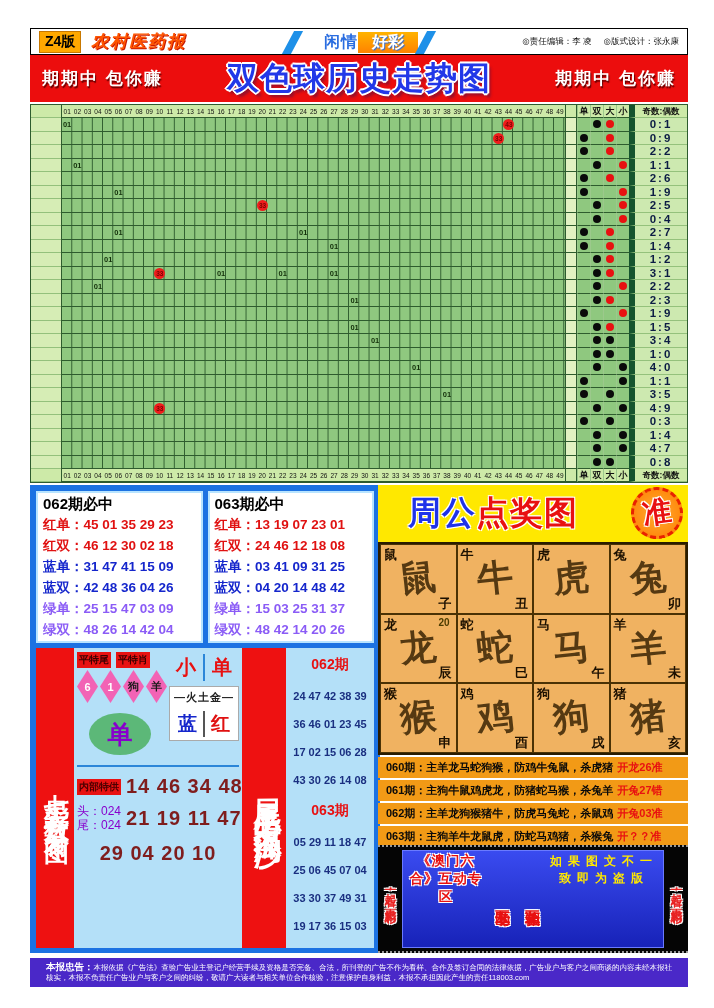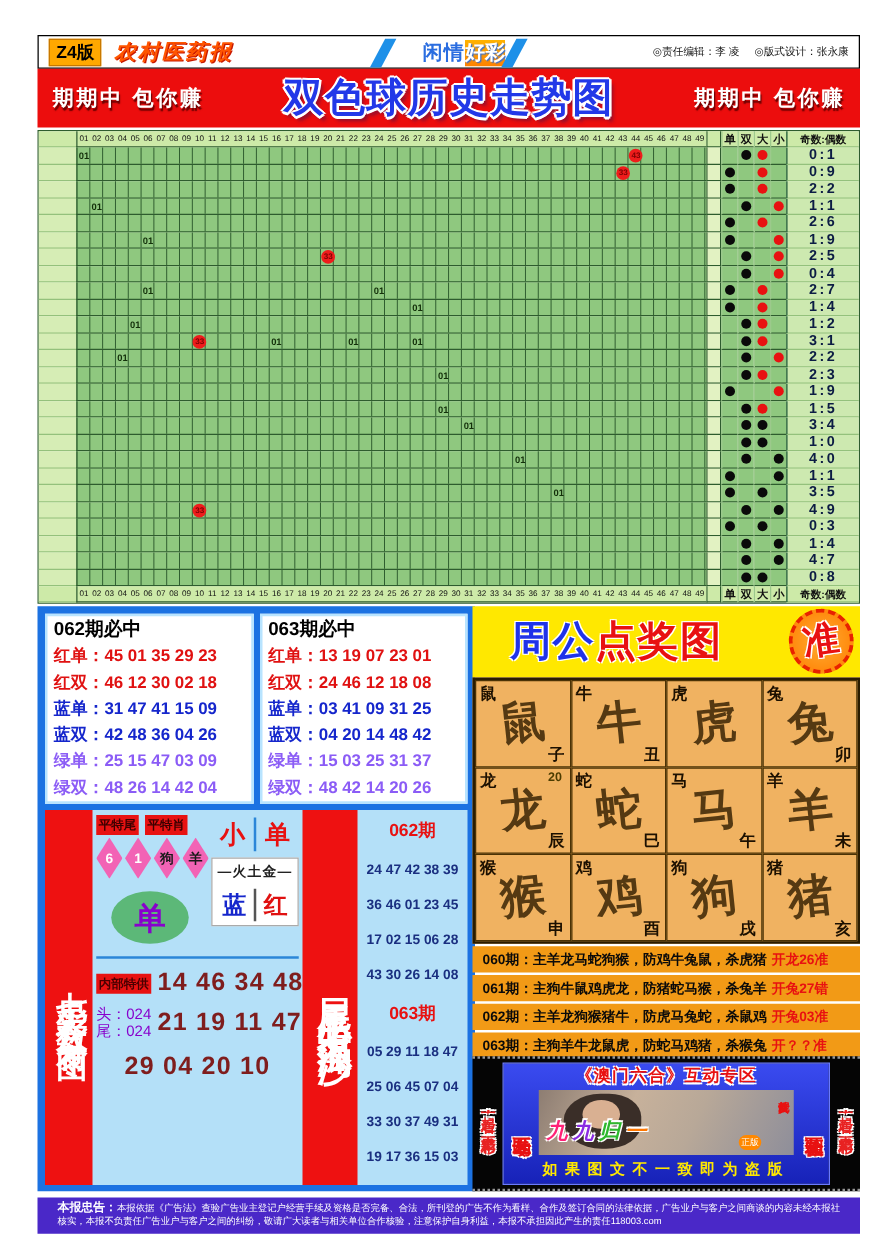--- a/index.html
+++ b/index.html
@@ -6,41 +6,41 @@
   html,body { width:714px; height:1008px; background:#ffffff; font-family:"Liberation Sans","DejaVu Sans",sans-serif; }
   .page { position:absolute; left:30px; top:28px; width:658px; height:960px; background:#fff; }
 
   
   .masthead { position:absolute; left:0; top:0; width:658px; height:27px; border:1px solid #000; background:#fff; display:flex; align-items:center; }
   .edition-box { margin-left:8px; background:#ffa800; color:#000000; font-weight:bold; font-size:14px; padding:1px 5px; border:1px solid #c87800; }
   .paper-name { margin-left:10px; font-family:"Liberation Serif","DejaVu Serif",serif; font-style:italic; font-weight:bold; font-size:17px; color:#ff5500; text-shadow:1px 1px 0 #c81800; letter-spacing:2px; }
   .masthead-center { position:absolute; left:50%; top:2px; transform:translateX(-50%); display:flex; align-items:center; height:22px; }
   .m-stripe { width:9px; height:23px; background:#1e90e8; transform:skewX(-28deg); margin:0 3px; }
   .m-xianqing { font-size:16px; font-weight:bold; color:#2a6de0; letter-spacing:1px; text-shadow:1px 1px 0 #fff,-1px -1px 0 #fff;padding-left:24px; }
-  .m-haocai { font-size:16px; font-weight:bold; color:#fff; background:linear-gradient(#ffb300,#ff8200); padding:0 0; text-shadow:1px 1px 1px #2a6de0; }
+  .m-haocai { font-size:16px; font-weight:bold; color:#fff; background:linear-gradient(#ffb300,#ff8200); padding:0 14px; text-shadow:1px 1px 1px #2a6de0; }
   .credits { margin-left:auto; margin-right:8px; font-size:8.5px; color:#111; display:flex; gap:12px; white-space:nowrap; }
 
   
   .banner { position:absolute; left:0; top:27px; width:658px; height:47px; background:#ec0d0d; display:flex; align-items:center; justify-content:space-between; padding:0 12px; }
   .banner-side { color:#fff; font-weight:bold; font-size:17px; letter-spacing:2px; text-shadow:1px 2px 1px #6a0000; }
   .banner-title { font-weight:bold; font-size:32px; letter-spacing:1px; color:#2238e8;
     text-shadow:2px 0 0 #fff,-2px 0 0 #fff,0 2px 0 #fff,0 -2px 0 #fff,1px 1px 0 #fff,-1px -1px 0 #fff,1px -1px 0 #fff,-1px 1px 0 #fff,3px 4px 3px rgba(20,20,90,.45); }
 
   
   .grid { position:absolute; left:0; top:76px; width:658px; border:1px solid #2e5c2e; }
   .g-row { display:flex; height:13.5px; }
   .g-row.g-head { height:13px; }
   .g-row > div { border-bottom:1px solid #2e5c2e; }
   .g-label { width:30px; background:#d6edb5; border-bottom:1px solid #94c17c !important; }
   .g-nums { flex:1; position:relative; background-color:#8fc87f;
     background-image:linear-gradient(90deg,transparent calc(100% - 1px),#2e5c2e calc(100% - 1px));
     background-size:calc(100%/49) 100%; border-left:1px solid #2e5c2e; }
   .g-gap { width:12px; background:#e2f2c2; border-left:1px solid #2e5c2e; border-right:1px solid #2e5c2e; }
   .g-dot { width:13px; background:#8fc87f; border-left:1px solid #9cc98c; display:flex; align-items:center; justify-content:center; }
-  .g-ratio { width:58px; background:#cde9b0; border-left:1px solid #14532d; border-bottom:1px solid #94c17c !important;
+  .g-ratio { width:58px; background:#cde9b0; border-left:6px solid #14532d; border-bottom:1px solid #94c17c !important;
     text-align:center; font-weight:bold; font-size:11.5px; line-height:12.5px; color:#0c1c44; letter-spacing:2px; }
   .g-head .g-label, .g-head .g-gap { background:#cdeaa8; }
   .g-head .g-nums { background:#cdeaa8; background-image:none; display:flex; }
   .g-head .g-nums span { flex:1; font-size:6.5px; line-height:13px; text-align:center; color:#111; overflow:hidden; }
   .g-head .g-dot { background:#cdeaa8; font-weight:bold; font-size:9px; color:#111; }
   .g-head .g-ratio { background:#cdeaa8; font-size:8.5px; letter-spacing:0; line-height:12px; color:#111; }
   .dot { width:8px; height:8px; border-radius:50%; }
   .dot-black { background:#0a0a0a; }
   .dot-red { background:#e81111; }
   .mark { position:absolute; top:0; width:calc(100%/49); height:100%; font-size:7.5px; font-weight:bold; color:#13300a; text-align:center; line-height:13px; }
@@ -98,21 +98,21 @@
   .z-art { position:absolute; inset:0; display:flex; align-items:center; justify-content:center; font-size:36px; color:#3a2505; font-family:"Liberation Serif","DejaVu Serif",serif; font-weight:bold; opacity:.85; transform:rotate(-6deg); }
   .z-animal-label { position:absolute; top:1px; left:3px; font-size:13px; font-weight:bold; color:#1c1000; font-family:"Liberation Serif","DejaVu Serif",serif; }
   .z-branch { position:absolute; bottom:0; right:4px; font-size:13px; font-weight:bold; color:#1c1000; font-family:"Liberation Serif","DejaVu Serif",serif; }
   .z-note { position:absolute; top:2px; right:6px; font-size:10px; font-weight:bold; color:#4c3c00; }
   .periods { position:absolute; left:0; top:272px; width:310px; }
   .period-line { background:#f29a16; margin-bottom:2px; padding:3px 2px 3px 8px; font-size:11px; font-weight:bold; color:#0a0a0a; white-space:nowrap; }
   .period-result { color:#e81111; margin-left:4px; }
   .iz { position:absolute; left:0; top:360px; width:310px; height:108px; background:#050505; border-top:2px dotted #999; border-bottom:2px dotted #999; display:flex; }
   .iz-side { width:24px; display:flex; align-items:center; justify-content:center; }
   .iz-side span { writing-mode:vertical-rl; text-orientation:upright; color:#e82222; font-size:12px; font-weight:bold; letter-spacing:1px; }
-  .iz-main { flex:1; margin:3px 0; background:linear-gradient(#3a4bf0,#1722b8); border:1px solid #6a7aff; display:flex; flex-direction:column; }
+  .iz-main { flex:1; margin:3px 0; background:linear-gradient(#3a4bf0,#1722b8); border:1px solid #6a7aff; display:flex; flex-direction:row; }
   .iz-title { text-align:center; font-size:13.5px; font-weight:bold; color:#e81111; padding:1px 0; letter-spacing:1px; }
   .iz-body { flex:1; display:flex; }
   .iz-vert { width:26px; display:flex; align-items:center; justify-content:center; }
   .iz-vert span { writing-mode:vertical-rl; text-orientation:upright; color:#e81111; font-size:15px; font-weight:bold; }
   .photo { flex:1; margin:1px 2px; position:relative; background:linear-gradient(115deg,#8d7d72 0%,#c7b19b 35%,#b8a898 60%,#8e8e9a 100%); overflow:hidden; }
   .photo-hair { position:absolute; left:10%; top:6%; width:30%; height:84%; background:#3a2e28; border-radius:48% 42% 46% 50%; }
   .photo-face { position:absolute; left:17%; top:16%; width:15%; height:44%; background:#d9b092; border-radius:50%; }
   .photo-caption { position:absolute; left:6px; bottom:8px; font-size:17px; font-weight:bold; font-style:italic; white-space:nowrap; letter-spacing:4px; }
   .pc-1 { color:#ff2277; } .pc-2 { color:#8a2be2; } .pc-3 { color:#2db82d; } .pc-4 { color:#ff7700; }
   .photo-side { position:absolute; right:2px; top:2px; writing-mode:vertical-rl; text-orientation:upright; font-size:9px; color:#e81111; font-weight:bold; }

